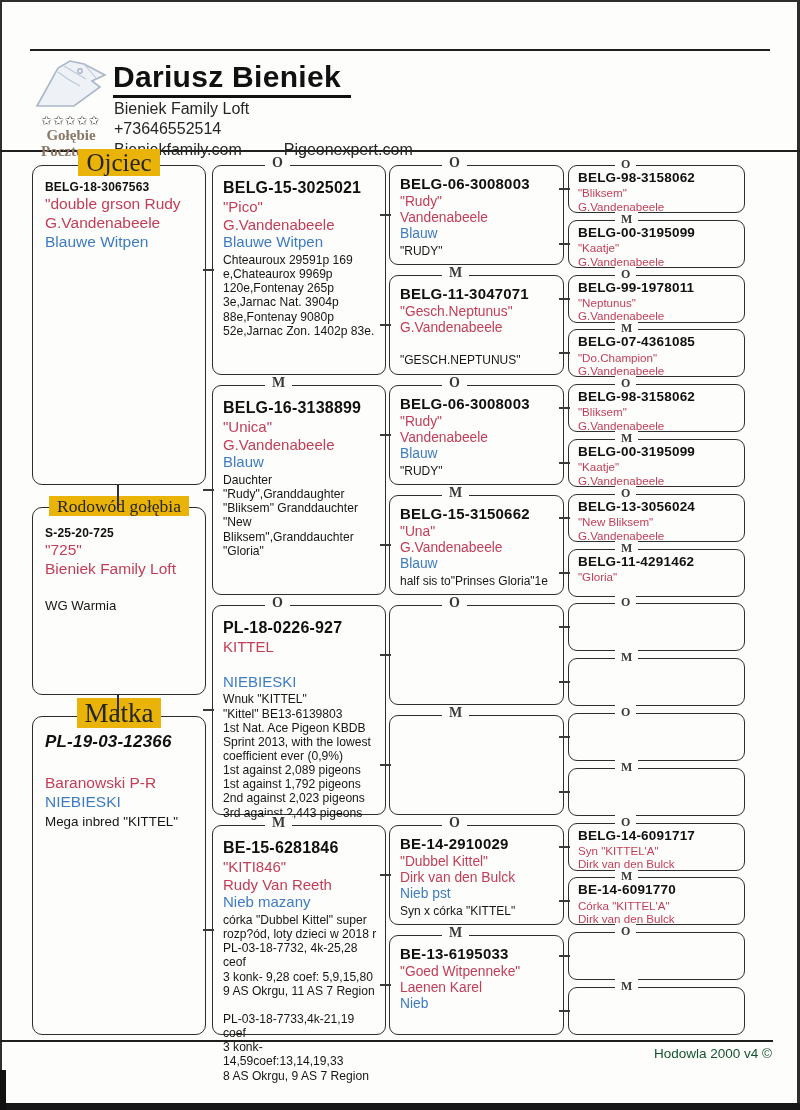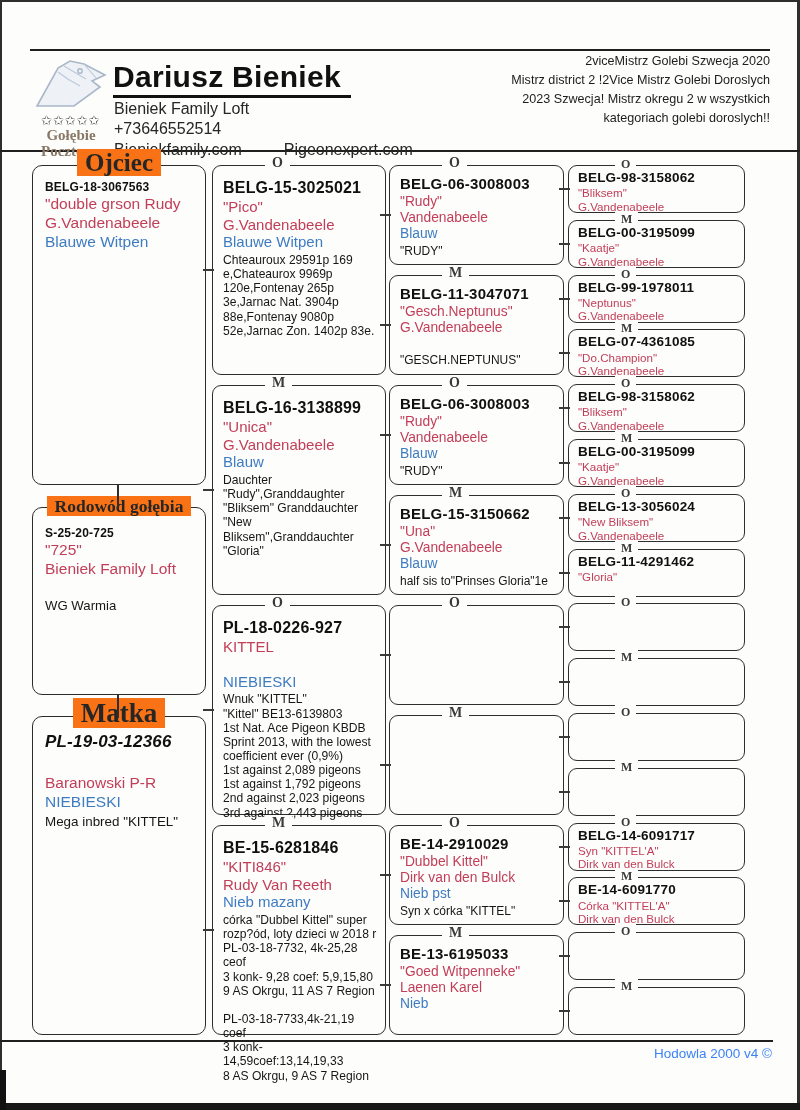--- a/index.html
+++ b/index.html
@@ -16,22 +16,22 @@
   #owner-name{position:absolute;left:113px;top:60px;font-size:30px;font-weight:bold;color:#111;
         border-bottom:3px solid #111;padding:0 10px 1px 0;letter-spacing:0.3px;}
   #contact{position:absolute;left:114px;top:99px;font-size:16px;color:#262626;line-height:1.28;}
   #contact .webline span{margin-right:42px;}
   #achievements{position:absolute;right:30px;top:52px;width:370px;text-align:right;
         font-size:12.6px;color:#1d1d1d;line-height:1.5;}
   
   .bigbox{position:absolute;left:32px;width:174px;border:1.7px solid #2c2c2c;border-radius:10px;
         background:#fdfdfc;padding:14px 8px 6px 12px;box-sizing:border-box;}
   .box-title{position:absolute;left:0;right:0;text-align:center;}
-  .box-title span{background:#f97316;padding:0 8px;font-family:"Liberation Serif","DejaVu Serif",serif;
-        font-weight:bold;color:#262626;}
+  .box-title span{background:#eab308;padding:0 8px;font-family:"Liberation Serif","DejaVu Serif",serif;
+        font-weight:normal;color:#262626;}
   .t-big{top:-17px;} .t-big span{font-size:25px;}
   .t-med{top:-12px;} .t-med span{font-size:17.5px;}
   .gencol{position:absolute;top:165px;height:870px;display:flex;flex-direction:column;
         justify-content:space-between;}
   #col2{left:212px;width:174px;} #col3{left:389px;width:175px;} #col4{left:568px;width:177px;}
   .pbox{position:relative;border:1.6px solid #2e2e2e;border-radius:9px;background:#fdfdfc;
         box-sizing:border-box;}
   #col2 .pbox{height:210px;padding:12px 6px 4px 10px;}
   #col3 .pbox{height:100px;padding:9px 6px 3px 10px;}
   #col4 .pbox{height:48px;padding:4px 5px 2px 9px;}
@@ -45,21 +45,21 @@
   #col3 .pname,#col3 .pfancier,#col3 .pcolor{font-size:13.8px;min-height:16px;}
   #col4 .pname,#col4 .pfancier{font-size:11.6px;line-height:1.18;min-height:13px;}
   .pnotes{font-size:12.1px;color:#161616;line-height:1.17;white-space:pre-line;margin-top:2px;}
   #col3 .pnotes{font-size:12px;margin-top:1px;}
   .bigbox .pid{font-size:12px;} .bigbox .pname,.bigbox .pfancier{font-size:15.5px;min-height:19px;}
   .bigbox .pcolor{font-size:15.5px;min-height:19px;}
   .bigbox .pnotes{font-size:13.2px;}
   .gapline{height:17px;}
   .vstub{position:absolute;width:2.2px;background:#2e2e2e;left:117px;}
   .hstub{position:absolute;height:1.6px;width:11px;background:#3a3a3a;}
-  #footer-credit{position:absolute;right:28px;top:1046px;font-size:13.5px;color:#3b82f6;}
+  #footer-credit{position:absolute;right:28px;top:1046px;font-size:13.5px;color:#14532d;}
 </style>
 </head>
 <body>
 
 <div id="page">
 
   <div class="edge" style="left:0;top:0;width:800px;height:2px;"></div>
   <div class="edge" style="left:0;top:0;width:2px;height:1110px;"></div>
   <div class="edge" style="left:797px;top:0;width:3px;height:1110px;"></div>
   <div class="edge" style="left:0;top:1103px;width:800px;height:7px;background:#171717;"></div>
@@ -81,26 +81,20 @@
 
   <div id="owner-name">Dariusz Bieniek</div>
   <div id="contact">
     <div>Bieniek Family Loft</div>
     <div>+73646552514</div>
     <div class="webline">
       <span>Bieniekfamily.com</span><span>Pigeonexpert.com</span>
     </div>
   </div>
 
-  <div id="achievements">
-    <div>2viceMistrz Golebi Szwecja 2020</div>
-    <div>Mistrz district 2 !2Vice Mistrz Golebi Doroslych</div>
-    <div>2023 Szwecja! Mistrz okregu 2 w wszystkich</div>
-    <div>kategoriach golebi doroslych!!</div>
-  </div>
 
   <div class="bigbox" style="top:165px;height:320px;">
     <div class="box-title t-big"><span>Ojciec</span></div>
     <div class="pid">BELG-18-3067563</div>
     <div class="pname">"double  grson Rudy</div>
     <div class="pfancier">G.Vandenabeele</div>
     <div class="pcolor">Blauwe Witpen</div>
   </div>
 
   <div class="bigbox" style="top:507px;height:188px;padding-top:18px;">

